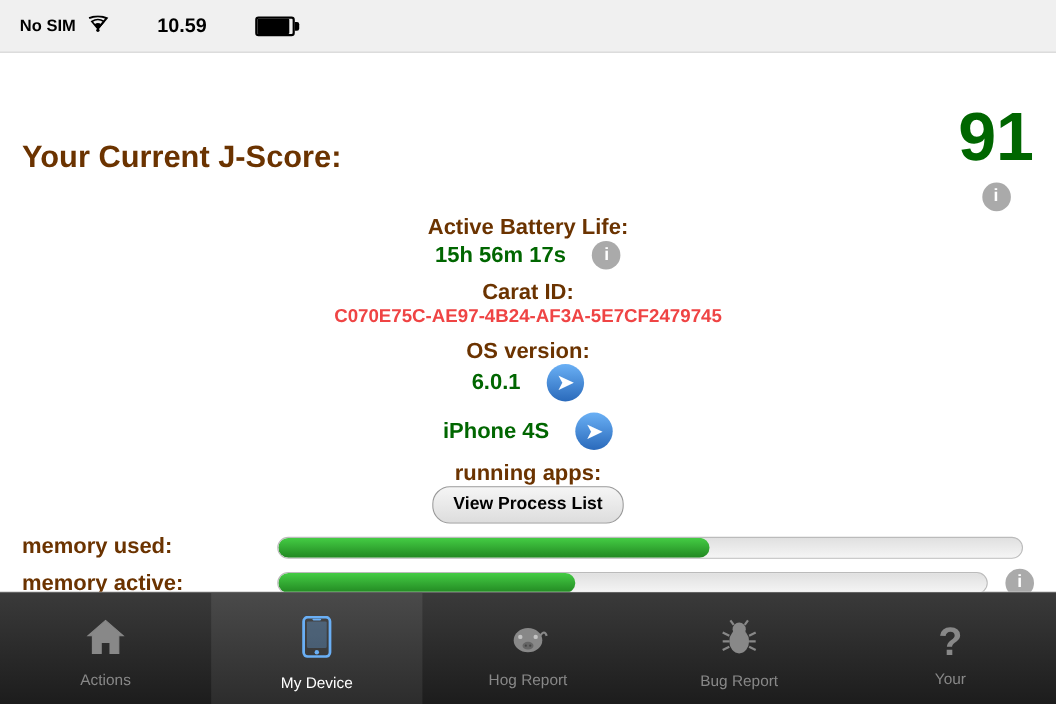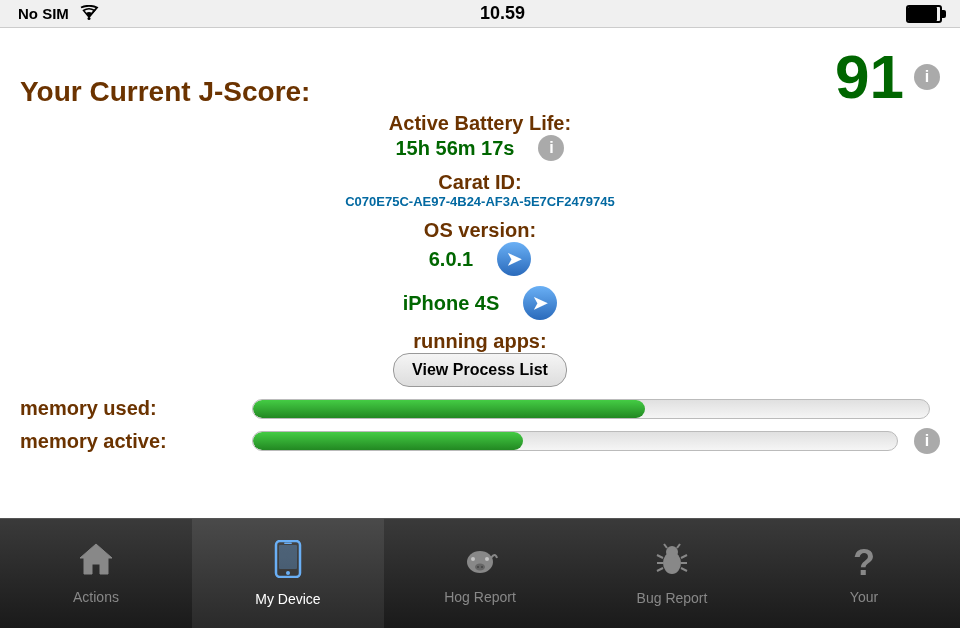--- a/index.html
+++ b/index.html
@@ -6,27 +6,27 @@
     body {
       width: 960px;
       height: 640px;
       font-family: -apple-system, 'Helvetica Neue', Arial, sans-serif;
       background: #fff;
       overflow: hidden;
     }
 
     
     .status-bar {
-      height: 28px;
+      height: 48px;
       background: #f0f0f0;
       display: flex;
       align-items: center;
-      justify-content: space-between;
       padding: 0 18px;
       border-bottom: 1px solid #ccc;
+      gap: 44px;
     }
     .status-left {
       display: flex;
       align-items: center;
       gap: 10px;
       font-size: 15px;
       font-weight: 600;
       color: #000;
     }
     .status-time {
@@ -68,33 +68,35 @@
     .main-content {
       height: 490px;
       background: #fff;
       padding: 18px 20px 10px 20px;
       overflow: hidden;
     }
 
     
     .jscore-row {
       display: flex;
-      align-items: flex-end;
+      align-items: center;
       justify-content: space-between;
       margin-bottom: 4px;
+      margin-top: 28px;
     }
     .jscore-label {
       font-size: 28px;
       font-weight: 800;
       color: #6b3300;
     }
     .jscore-right {
       display: flex;
       align-items: center;
       gap: 10px;
+      flex-direction: column;
     }
     .jscore-value {
       font-size: 62px;
       font-weight: 900;
       color: #006600;
       line-height: 1;
     }
     .info-icon {
       width: 26px;
       height: 26px;
@@ -132,23 +134,23 @@
     }
     .row-value {
       font-size: 20px;
       font-weight: 700;
       color: #006600;
       display: flex;
       align-items: center;
       gap: 24px;
     }
     .carat-id-value {
-      font-size: 13px;
-      font-weight: 700;
-      color: #0369a1;
+      font-size: 17px;
+      font-weight: 700;
+      color: #ef4444;
     }
 
     
     .arrow-btn {
       width: 34px;
       height: 34px;
       border-radius: 50%;
       background: linear-gradient(to bottom, #6ab0f5, #2a6abb);
       display: flex;
       align-items: center;

